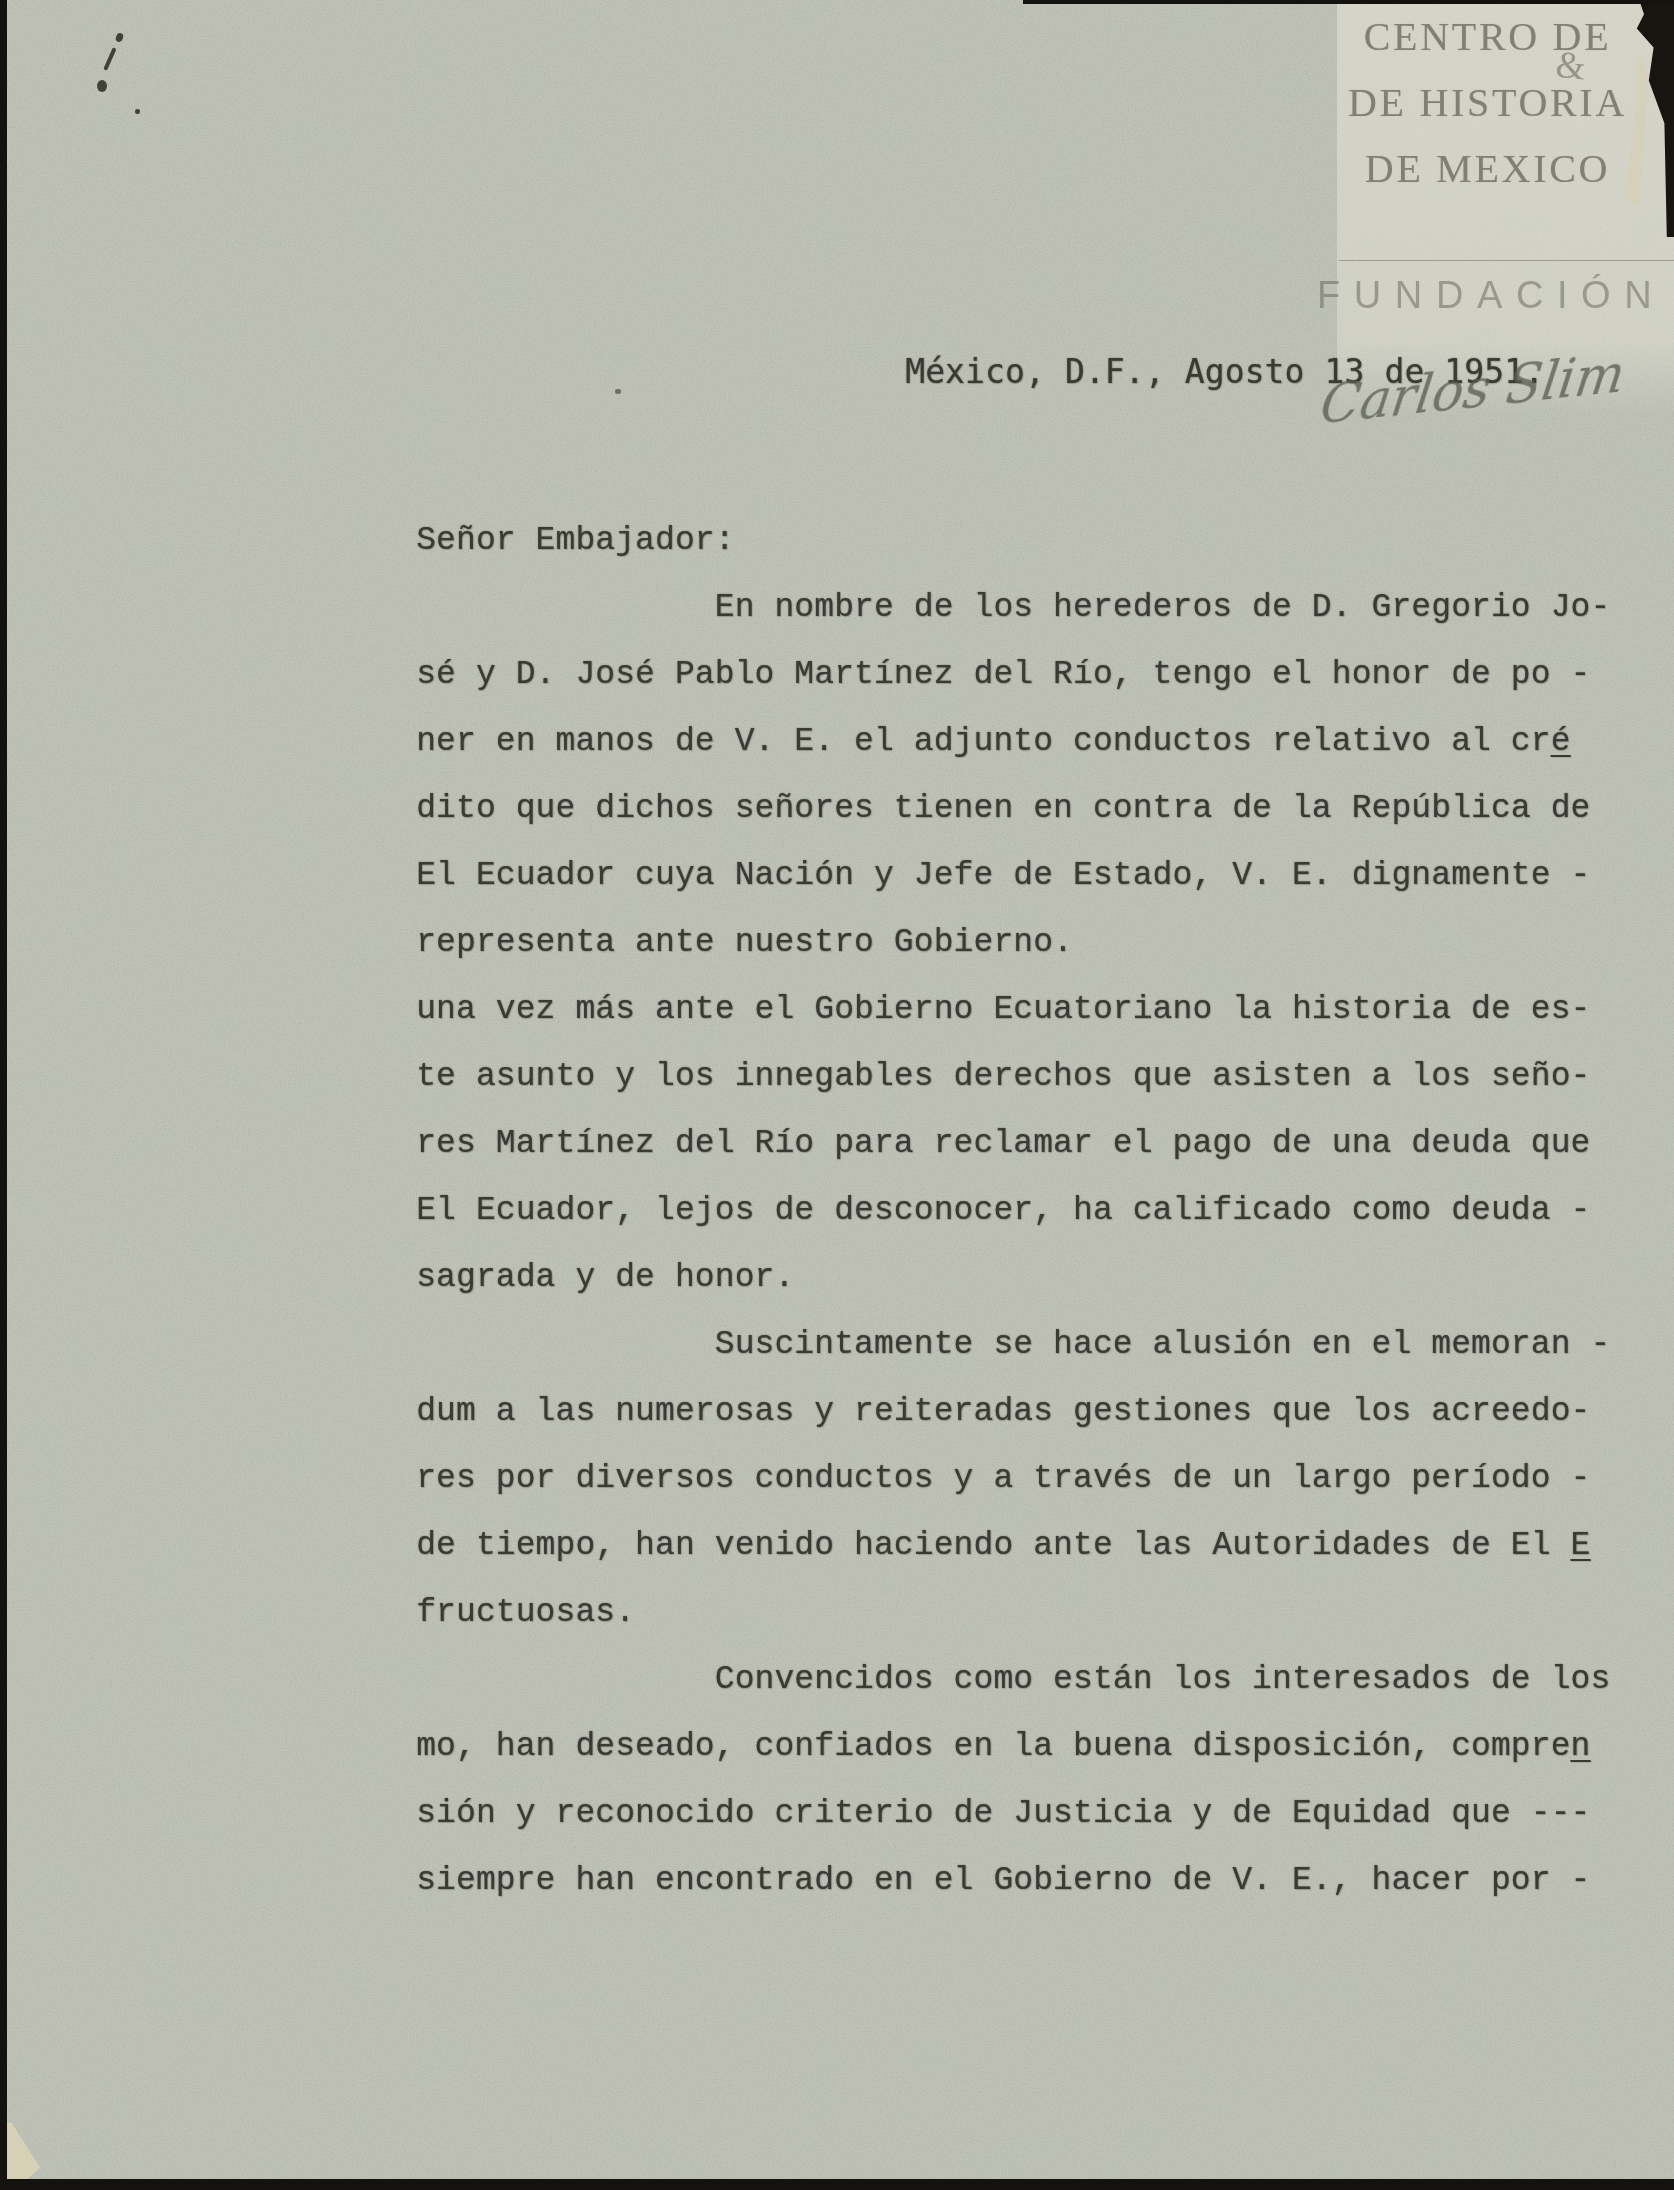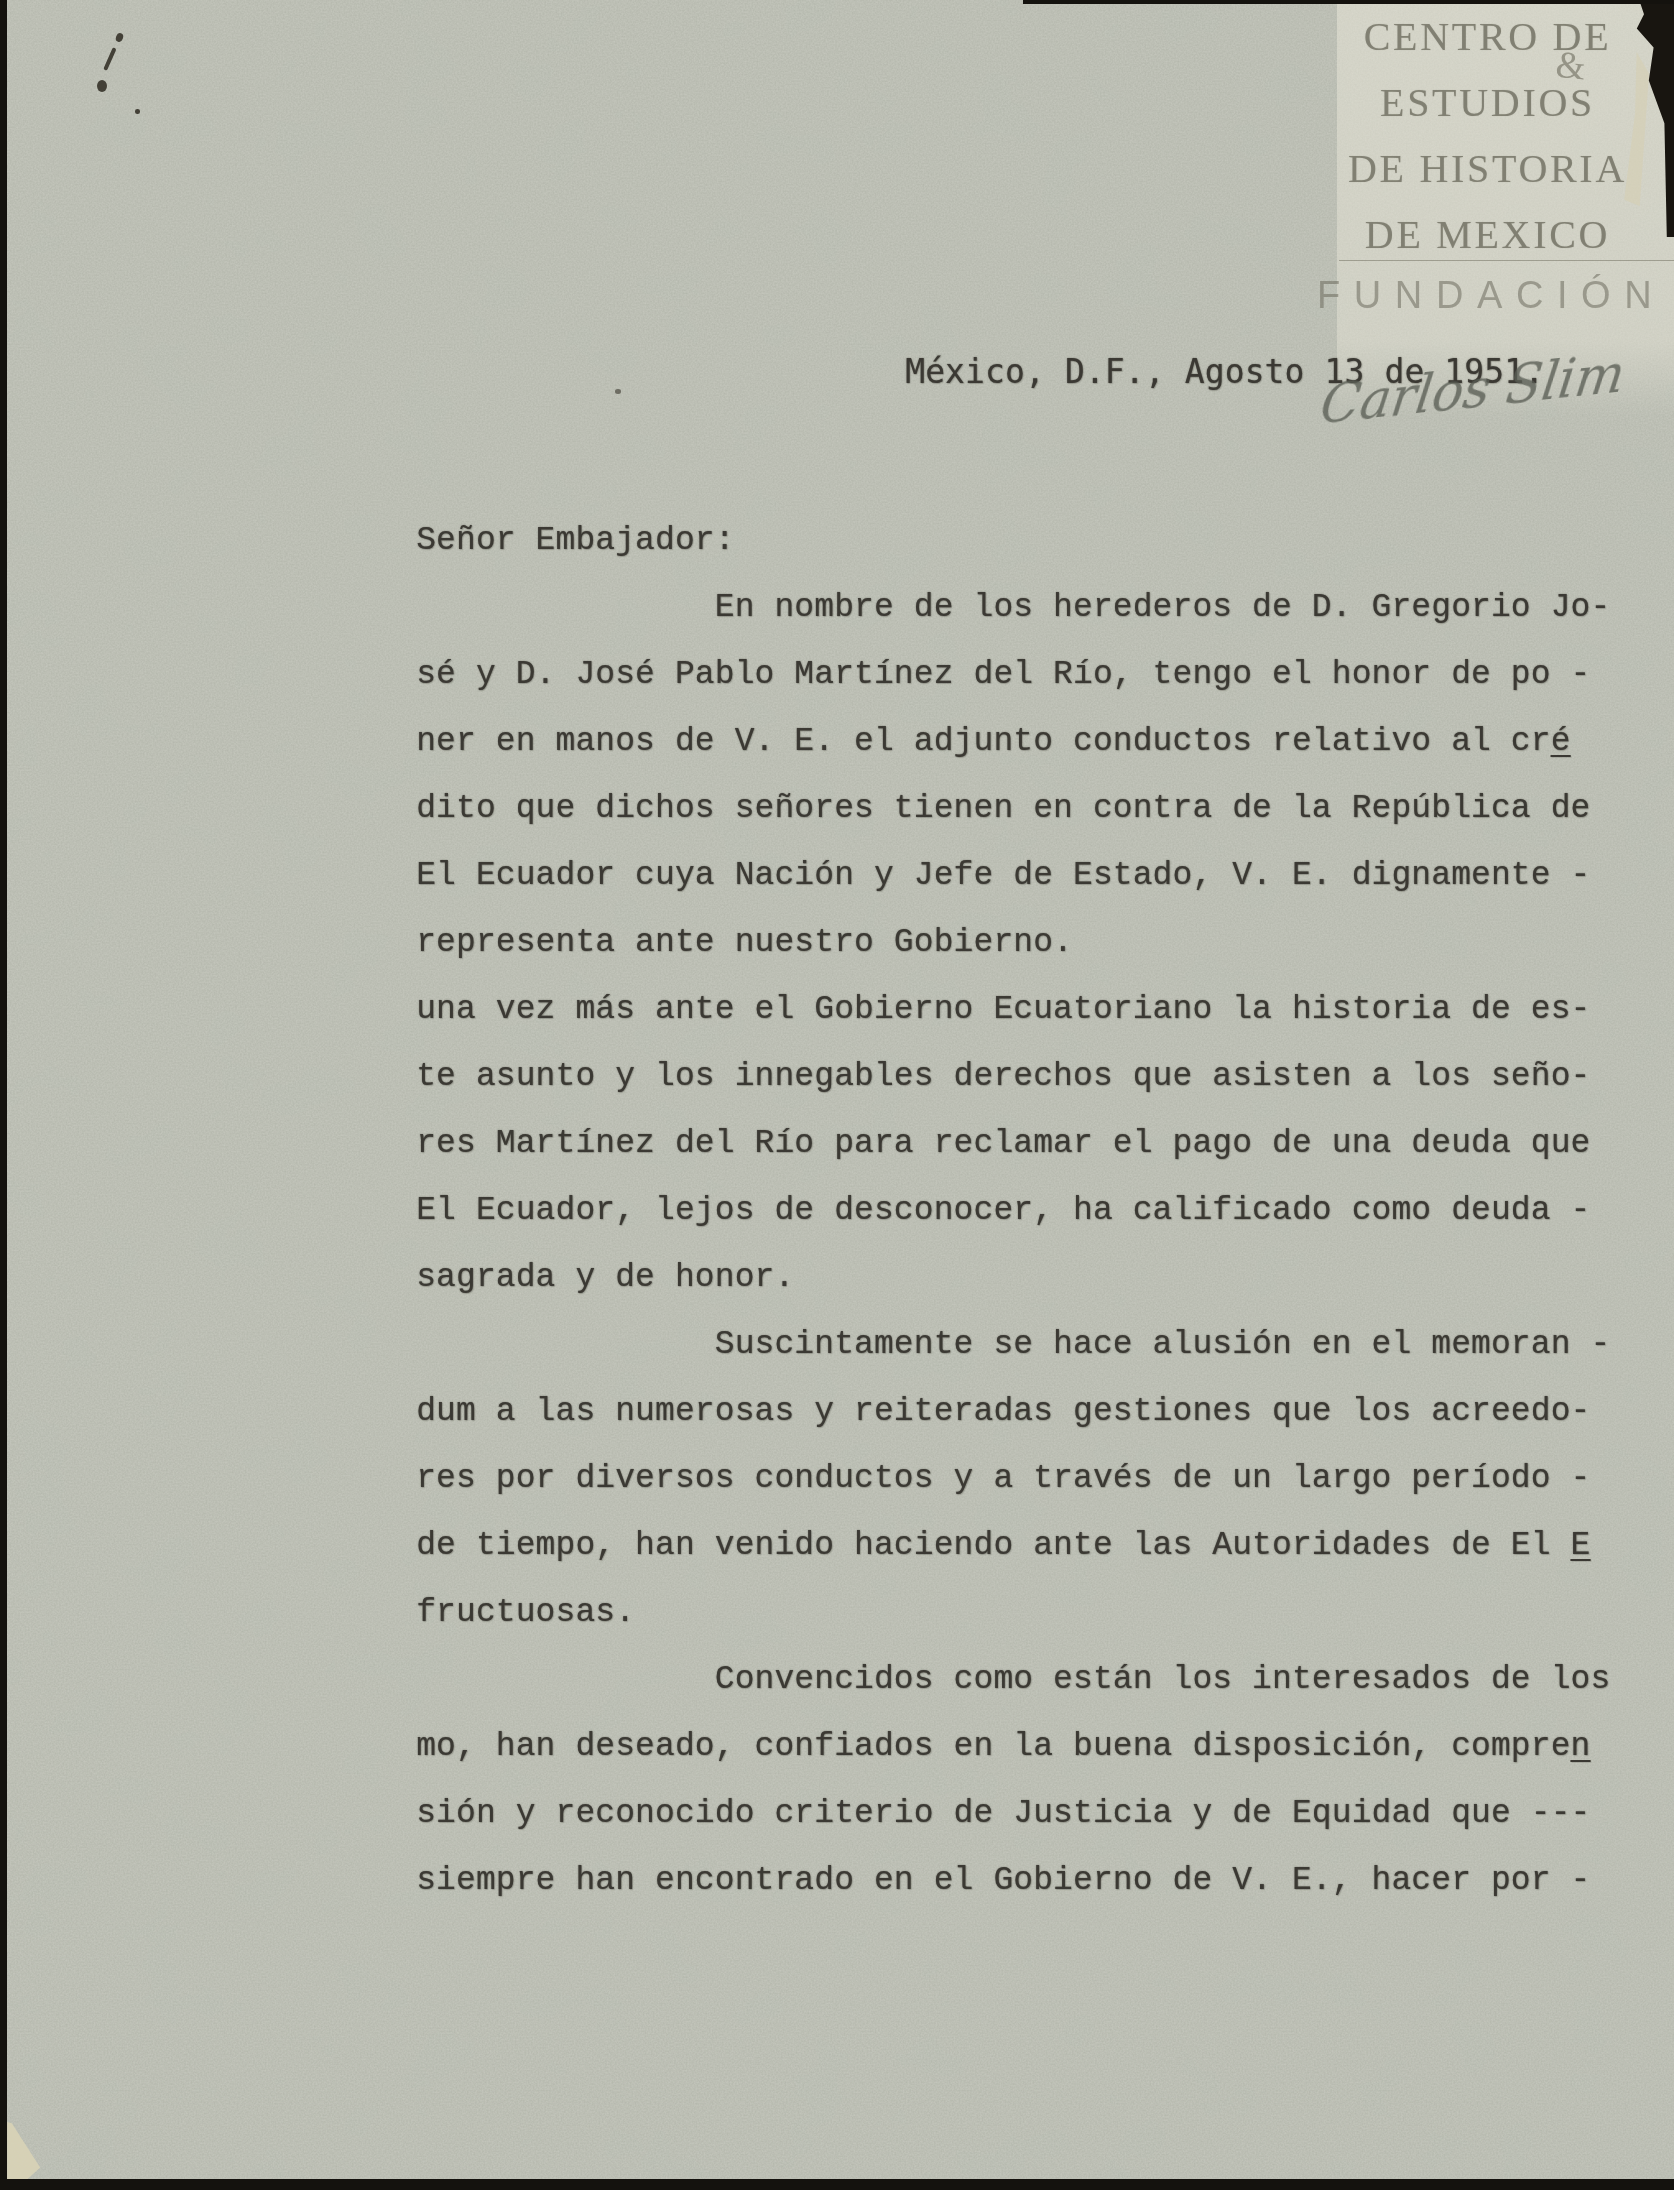--- a/index.html
+++ b/index.html
@@ -106,21 +106,20 @@
       <feColorMatrix in="t2" type="matrix" values="0 0 0 0 0.88  0 0 0 0 0.88  0 0 0 0 0.82  0 0 0 0.30 0"></feColorMatrix>
     </filter>
     <rect width="100%" height="100%" filter="url(#blotch)"></rect>
     <rect width="100%" height="100%" filter="url(#grain)"></rect>
   </svg>
 
   <div class="light-strip"></div>
 
   <div class="watermark">
     <div class="wline">CENTRO DE</div>
-    <div class="wline">ESTUDIOS</div>
     <div class="wline">DE HISTORIA</div>
     <div class="wline">DE MEXICO</div>
   </div>
   <div class="wm-glyph">&amp;</div>
   <div class="wm-rule"></div>
   <div class="wm-foot">FUNDACIÓN</div>
 
   <div class="dateline type">México, D.F., Agosto 13 de 1951.</div>
 
   <div class="annotation">Carlos Slim</div>

